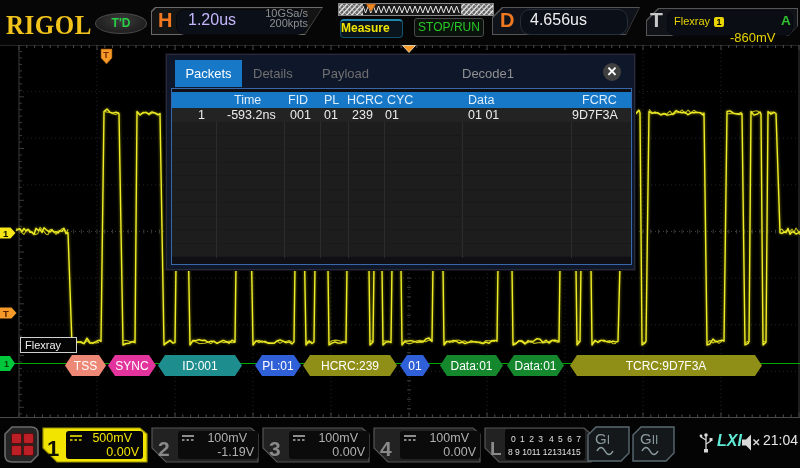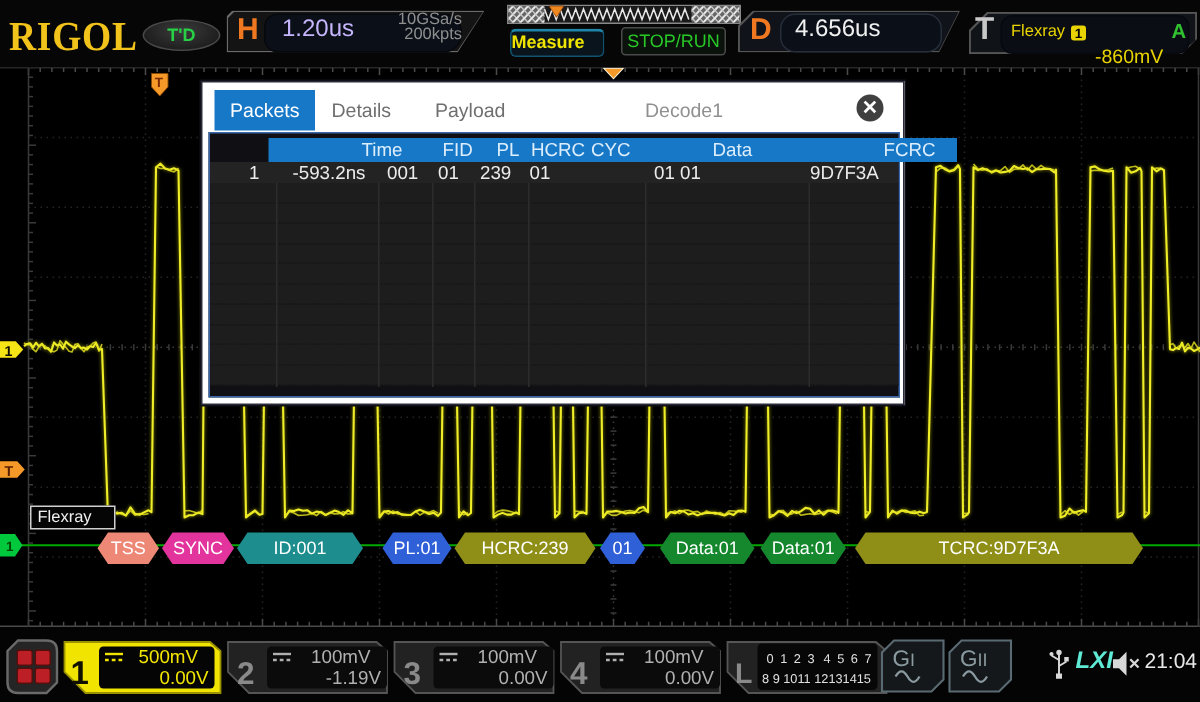--- a/index.html
+++ b/index.html
@@ -51,33 +51,33 @@
      background:#101318;clip-path:polygon(12px 0,100% 0,100% 18px,calc(100% - 10px) 100%,0 100%,0 12px);}
   #tblock .inner{position:absolute;left:21px;top:2px;width:124px;height:24px;
      background:#0a0d14;border:1px solid #060910;border-radius:8px;}
   #tletter{left:650px;top:8px;font-size:21px;font-weight:bold;color:#c8c8c8;}
   #tflex{left:674px;top:15px;font-size:11px;color:#e8d400;}
   #tnum{left:714px;top:17px;width:10px;height:10px;background:#e8d400;border-radius:2px;
         color:#000;font-size:9px;font-weight:bold;text-align:center;line-height:10px;}
   #tmv{left:730px;top:30px;font-size:13px;color:#e8d400;}
   #ta{left:781px;top:13px;font-size:13.5px;font-weight:bold;color:#30c030;}
   
-  #popup{left:134px;top:54px;width:467px;height:214px;background:#ffffff;
+  #popup{left:166px;top:54px;width:467px;height:214px;background:#0f172a;
          border:1px solid #2a2a38;box-shadow:0 0 0 1px #101018;}
   .tab{position:absolute;top:5px;height:27px;font-size:13px;line-height:27px;}
   #tabPackets{left:8px;width:67px;background:#1878c8;color:#fff;text-align:center;}
   #tabDetails{left:86px;color:#6f6f6f;}
   #tabPayload{left:155px;color:#6f6f6f;}
   #tabDecode1{left:295px;color:#909090;}
   #closebtn{position:absolute;left:436px;top:8px;width:18px;height:18px;border-radius:50%;
      background:#404040;color:#fff;text-align:center;font-size:13px;line-height:18px;font-weight:bold;}
   #tablewrap{position:absolute;left:4px;top:33px;width:459px;height:175px;
      background:#101014;border:1px solid #3a66aa;}
   #thead{position:absolute;left:0;top:3px;width:100%;height:16px;background:#1878c8;
-     color:#ddeefb;font-size:12.5px;margin-left:39px;}
+     color:#ddeefb;font-size:12.5px;}
   #thead span{position:absolute;top:1px;}
   #row1{position:absolute;left:0;top:19px;width:100%;height:14px;background:#232323;
      color:#ececec;font-size:12.5px;}
   #row1 span{position:absolute;top:0px;}
   .erow{position:absolute;left:0;width:100%;height:13.5px;background:#1d1d1d;
         border-bottom:1px dotted #151515;box-sizing:border-box;}
   .vsep{position:absolute;top:33px;width:1px;height:136px;background:#2c2c2c;}
   
   #flexlabel{left:20px;top:337px;width:51px;height:14px;background:#050505;
      border:1px solid #d0d0d0;color:#f0f0f0;font-size:11px;line-height:14px;padding-left:4px;}

